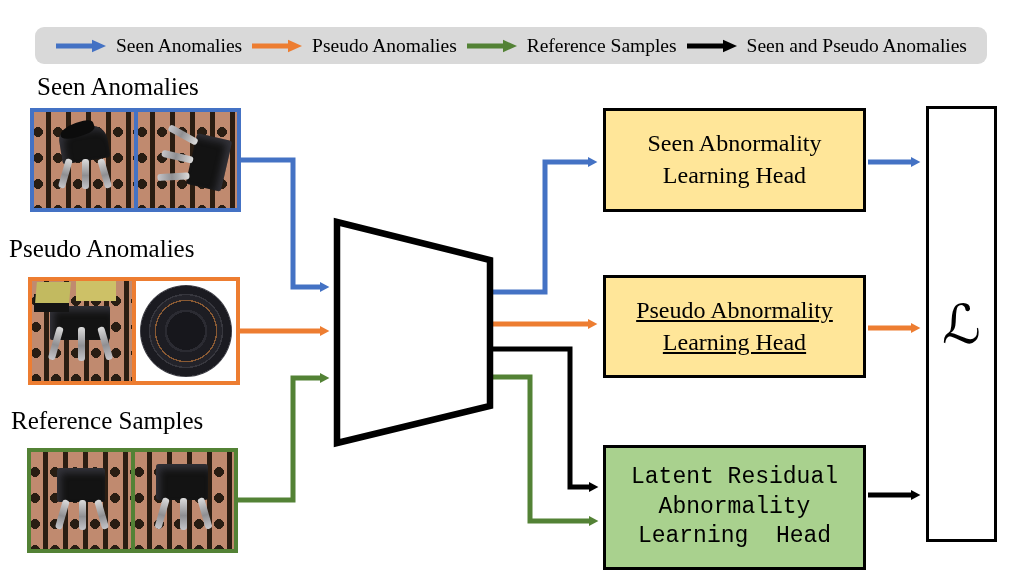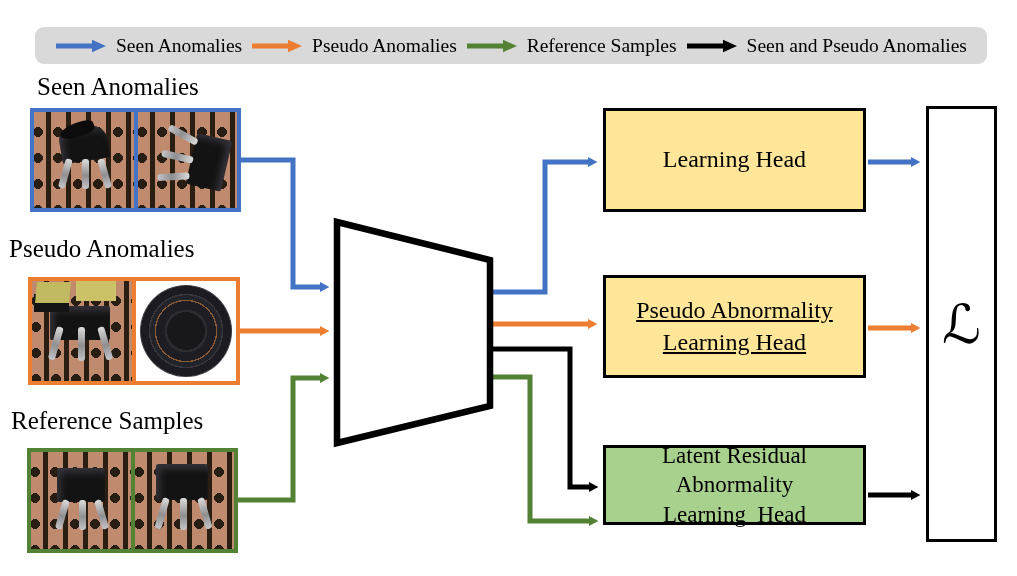--- a/index.html
+++ b/index.html
@@ -74,21 +74,21 @@
   .cnn-label{position:absolute;left:337px;top:303px;width:153px;text-align:center;
              font-size:49px;font-weight:bold;line-height:1.1;letter-spacing:1px;}
 
   
   .head{position:absolute;left:603px;width:263px;border:3px solid #000;background:var(--head-fill);
         box-sizing:border-box;display:flex;flex-direction:column;align-items:center;
         justify-content:center;text-align:center;font-size:24px;line-height:1.32;}
   .head-line{white-space:pre;}
   #head-1{top:108px;height:104px;}
   #head-2{top:275px;height:103px;text-decoration:underline;}
-  #head-3{top:445px;height:80px;font-size:23px;line-height:1.28;}
+  #head-3{top:445px;height:125px;font-size:23px;line-height:1.28;font-family:Liberation Mono, monospace;}
   .loss-box{position:absolute;left:926px;top:106px;width:71px;height:436px;border:3px solid #000;
             background:#fff;box-sizing:border-box;display:flex;align-items:center;justify-content:center;}
   .loss-symbol{font-family:"DejaVu Serif","DejaVu Sans",serif;font-style:italic;font-size:54px;}
 </style>
 </head>
 <body>
 
 <div id="canvas">
 
   <div class="legend">
@@ -205,20 +205,21 @@
     <path class="flow stroke-green" marker-end="url(#mg)" d="M482,377 L530,377 L530,521 L590,521"></path>
 
     <path class="flow stroke-blue" marker-end="url(#mb)" d="M868,162 L912,162"></path>
     <path class="flow stroke-orange" marker-end="url(#mo)" d="M868,328 L912,328"></path>
     <path class="flow stroke-black" marker-end="url(#mk)" d="M868,495 L912,495"></path>
 
     <polygon class="cnn-poly" points="337,222 490,260 490,406 337,443"></polygon>
   </svg>
 
   <div class="head" id="head-1" style="--head-fill: #FFE699;">
+    <span class="head-line">Seen Abnormality</span>
     <span class="head-line">Learning Head</span>
   </div>
   <div class="head" id="head-2" style="--head-fill: #FFE699;">
     <span class="head-line">Pseudo Abnormality</span>
     <span class="head-line">Learning Head</span>
   </div>
   <div class="head" id="head-3" style="--head-fill: #A9D18E;">
     <span class="head-line">Latent Residual</span>
     <span class="head-line">Abnormality</span>
     <span class="head-line">Learning  Head</span>

